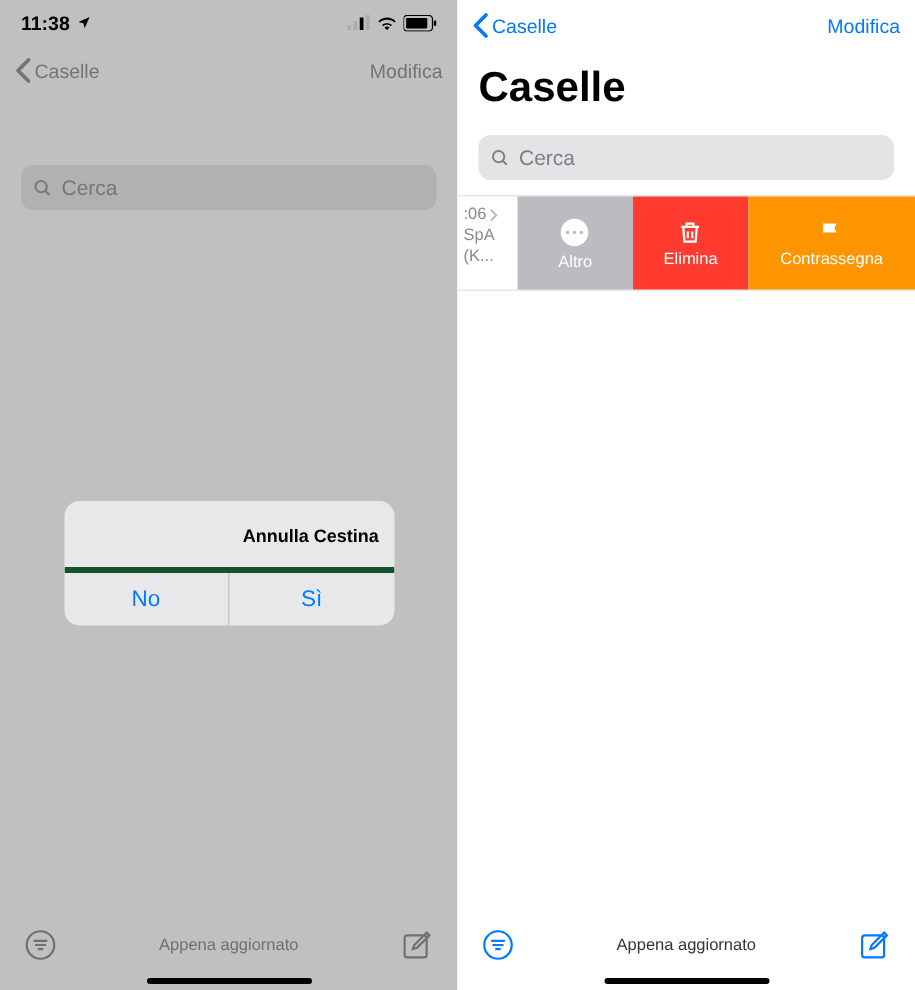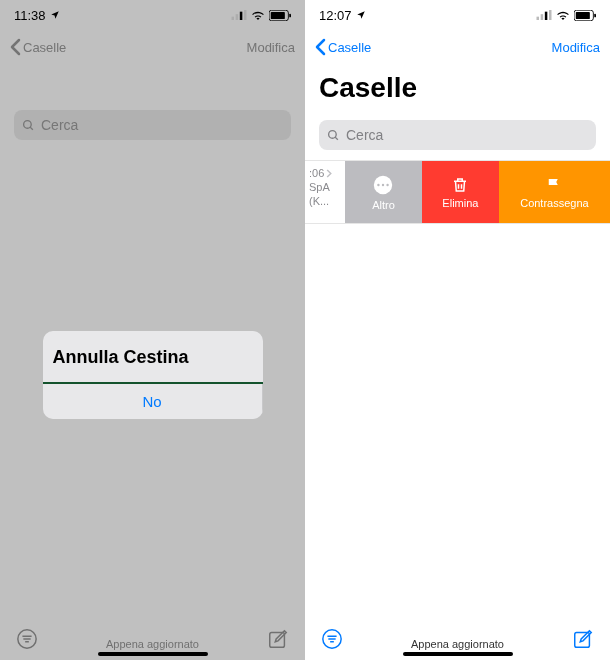--- a/index.html
+++ b/index.html
@@ -1,43 +1,43 @@
 <!DOCTYPE html>
 <html><head>
   <meta charset="utf-8">
   <style>
     * { margin:0; padding:0; box-sizing:border-box; font-family:-apple-system,Helvetica,Arial,sans-serif; }
     body { width:610px; height:660px; display:flex; background:#fff; }
     .phone { width:305px; height:660px; position:relative; overflow:hidden; }
     .phone.left { background:#cfcfcf; }
     .phone.right { background:#fff; }
-    .status { height:30px; display:flex; justify-content:space-between; align-items:center; padding:14px 14px; font-size:13px; font-weight:400; }
+    .status { height:30px; display:flex; justify-content:space-between; align-items:center; padding:14px 14px; font-size:13px; font-weight:700; }
     .status .time { display:flex; align-items:center; gap:4px; }
     .status .icons { display:flex; align-items:center; gap:4px; }
     .nav { height:34px; display:flex; justify-content:space-between; align-items:center; padding:0 10px; font-size:13px; }
     .nav .back { display:flex; align-items:center; gap:2px; }
     .left .nav .back, .left .nav .edit { color:#7d7d7d; }
     .right .nav .back, .right .nav .edit { color:#007aff; }
     .title { font-size:28px; font-weight:700; padding:8px 14px 6px; }
     .search { margin:10px 14px; height:30px; background:#e4e4e6; border-radius:8px; display:flex; align-items:center; padding:0 8px; gap:6px; color:#808084; font-size:14px; }
     .left .search { background:#bfbfbf; color:#808080; }
     .row-strip { height:64px; display:flex; border-top:1px solid #e5e5e5; border-bottom:1px solid #e5e5e5; }
     .row-partial { width:40px; padding:6px 2px 6px 4px; font-size:11px; color:#8a8a8e; display:flex; flex-direction:column; gap:2px; }
     .row-partial .tline { display:flex; align-items:center; gap:2px; }
     .swipe-btn { flex:1; display:flex; flex-direction:column; align-items:center; justify-content:center; gap:3px; color:#fff; font-size:11px; }
     .swipe-btn.more { background:#bcbcc0; flex:0.9; }
     .swipe-btn.flag { background:#ff9500; flex:1.3; }
     .swipe-btn.del { background:#ff3b30; flex:0.9; }
     .overlay { position:absolute; inset:0; background:rgba(0,0,0,0.07); display:flex; align-items:center; justify-content:center; pointer-events:none; }
     .alert { width:220px; background:#e8e8ea; border-radius:10px; overflow:hidden; pointer-events:auto; }
-    .alert-title { text-align:left; font-size:18px; font-weight:600; padding:16px 10px 14px; }
-    .alert-btns { display:flex; border-top:2px solid #14532d; }
+    .alert-title { text-align:right; font-size:12px; font-weight:600; padding:16px 10px 14px; }
+    .alert-btns { display:flex; border-top:4px solid #14532d; }
     .alert-btns div { flex:1; text-align:center; padding:9px 0; color:#007aff; font-size:15px; }
     .alert-btns div:first-child { border-right:1px solid #c8c8ca; }
-    .toolbar { position:absolute; bottom:0; left:0; right:0; height:50px; display:flex; align-items:flex-end; justify-content:space-between; padding:0 16px 10px; }
+    .toolbar { position:absolute; bottom:0; left:0; right:0; height:50px; display:flex; align-items:center; justify-content:space-between; padding:0 16px 10px; }
     .toolbar .status-text { font-size:11px; color:#555; position:absolute; left:0; right:0; text-align:center; pointer-events:none; }
     .left .toolbar svg, .left .toolbar .status-text { color:#707070; }
     .right .toolbar svg { color:#007aff; }
     .right .toolbar .status-text { color:#333; }
     .home-ind { position:absolute; bottom:4px; left:50%; transform:translateX(-50%); width:110px; height:4px; background:#000; border-radius:3px; }
   </style>
 </head>
 <body>
 
 <div class="phone left">
@@ -81,63 +81,40 @@
         <path d="M20 20l-5-5"></path>
       </svg>
     <span>Cerca</span>
   </div>
 
   <div class="overlay">
     <div class="alert" style="margin-top:90px">
       <div class="alert-title">Annulla Cestina</div>
       <div class="alert-btns">
         <div>No</div>
+        <div>Sì</div>
       </div>
     </div>
   </div>
 
   <div class="toolbar">
     <svg width="22" height="22" viewBox="0 0 24 24" fill="none" stroke="#707070" stroke-width="1.6">
         <circle cx="12" cy="12" r="10"></circle>
         <path d="M7 9h10M8 12h8M10 15h4"></path>
       </svg>
     <div class="status-text">Appena aggiornato</div>
     <svg width="22" height="22" viewBox="0 0 24 24" fill="none" stroke="#707070" stroke-width="1.6">
         <rect x="3" y="5" width="16" height="16" rx="2"></rect>
         <path d="M19 3l2 2-9 9-3 1 1-3 9-9z"></path>
       </svg>
   </div>
   <div class="home-ind"></div>
 </div>
 
 <div class="phone right">
-  <div class="status">
-    <div class="time">
-      <span>12:07</span>
-      <svg width="10" height="10" viewBox="0 0 24 24" fill="#000">
-          <path d="M3 11l18-8-8 18-2-8-8-2z"></path>
-        </svg>
-    </div>
-    <div class="icons">
-      <svg width="16" height="10" viewBox="0 0 18 12">
-          <rect x="0" y="8" width="3" height="4" fill="#bbb"></rect>
-          <rect x="5" y="5" width="3" height="7" fill="#bbb"></rect>
-          <rect x="10" y="2" width="3" height="10" fill="#000"></rect>
-          <rect x="15" y="0" width="3" height="12" fill="#bbb"></rect>
-        </svg>
-      <svg width="14" height="10" viewBox="0 0 16 12">
-          <path d="M8 12l-2-2c1-1 3-1 4 0zM4 8c2-2 6-2 8 0l-1 1c-1.5-1.5-4.5-1.5-6 0zM1 5c4-4 10-4 14 0l-1 1c-3-3-9-3-12 0z" fill="#000"></path>
-        </svg>
-      <svg width="22" height="11" viewBox="0 0 25 12">
-          <rect x="0" y="0" width="22" height="12" rx="3" fill="none" stroke="#000"></rect>
-          <rect x="2" y="2" width="16" height="8" rx="1" fill="#000"></rect>
-          <rect x="23" y="4" width="2" height="4" rx="1" fill="#000"></rect>
-        </svg>
-    </div>
-  </div>
   <div class="nav">
     <div class="back">
       <svg width="11" height="18" viewBox="0 0 11 18" fill="none" stroke="#007aff" stroke-width="2.5" stroke-linecap="round" stroke-linejoin="round">
           <path d="M9 2L2 9l7 7"></path>
         </svg>
       <span>Caselle</span>
     </div>
     <div class="edit">Modifica</div>
   </div>
   <div class="title">Caselle</div>

